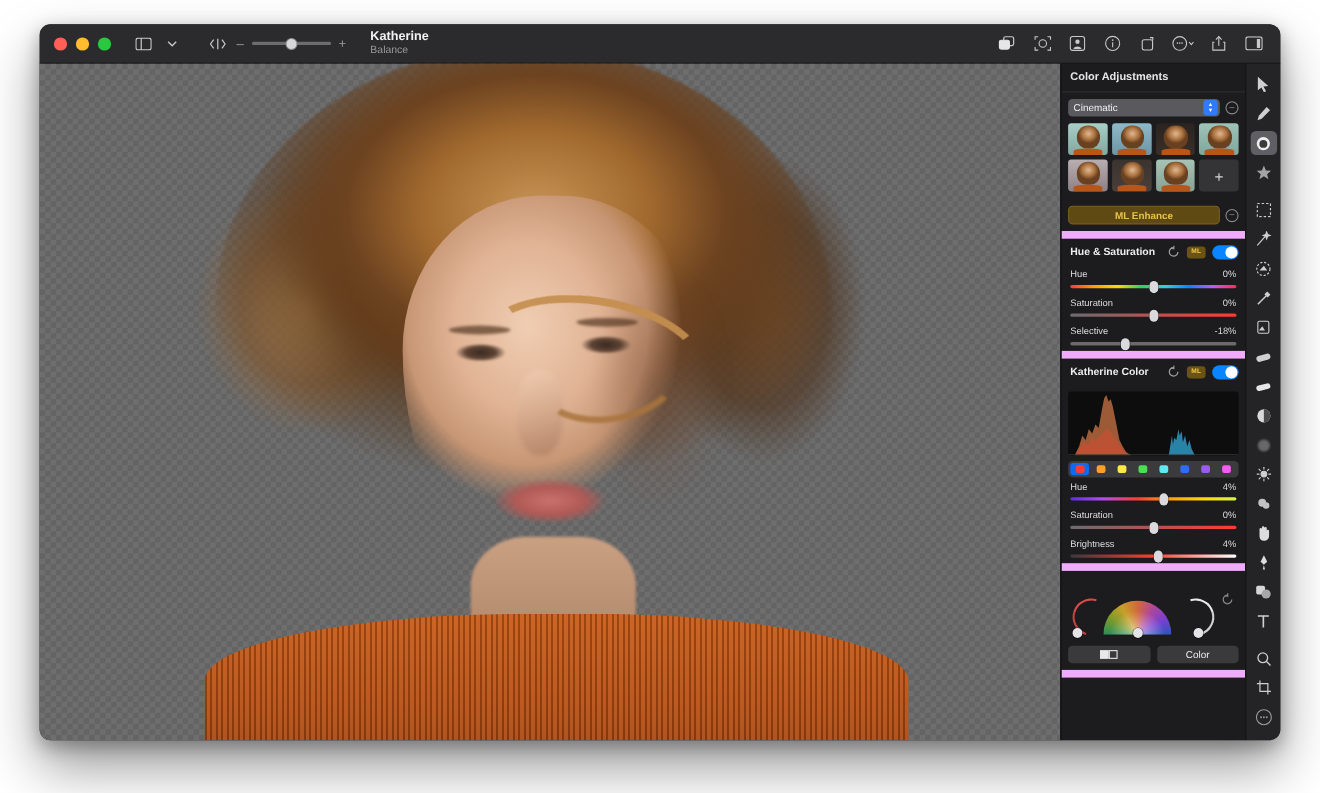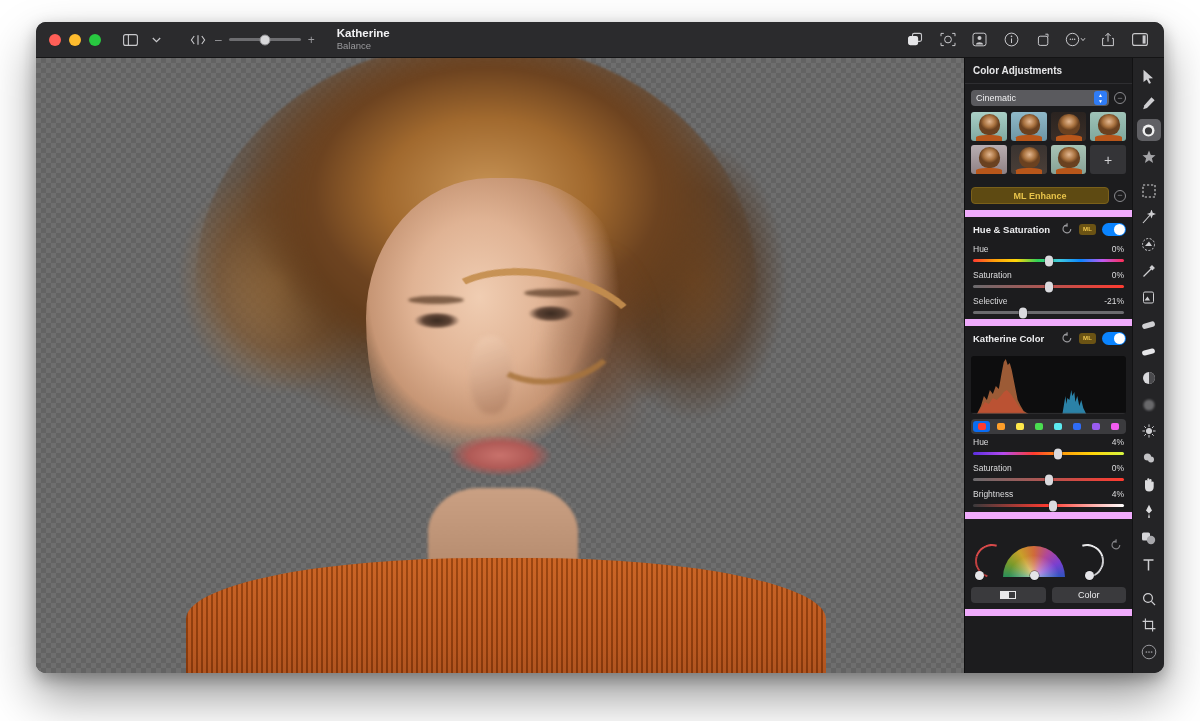--- a/index.html
+++ b/index.html
@@ -599,21 +599,21 @@
           <span class="slider-value">0%</span>
         </div>
         <div class="track tr-sat">
           <div class="thumb-dot" style="left:50%"></div>
         </div>
       </div>
 
       <div class="slider-block">
         <div class="slider-top">
           <span class="slider-label">Selective</span>
-          <span class="slider-value">-21%</span>
+          <span class="slider-value">-18%</span>
         </div>
         <div class="track tr-plain">
           <div class="thumb-dot" style="left:33%"></div>
         </div>
       </div>
     </div>
 
     <div class="sec">
       <div class="sec-head">
         <span class="sec-title">Katherine Color</span>

